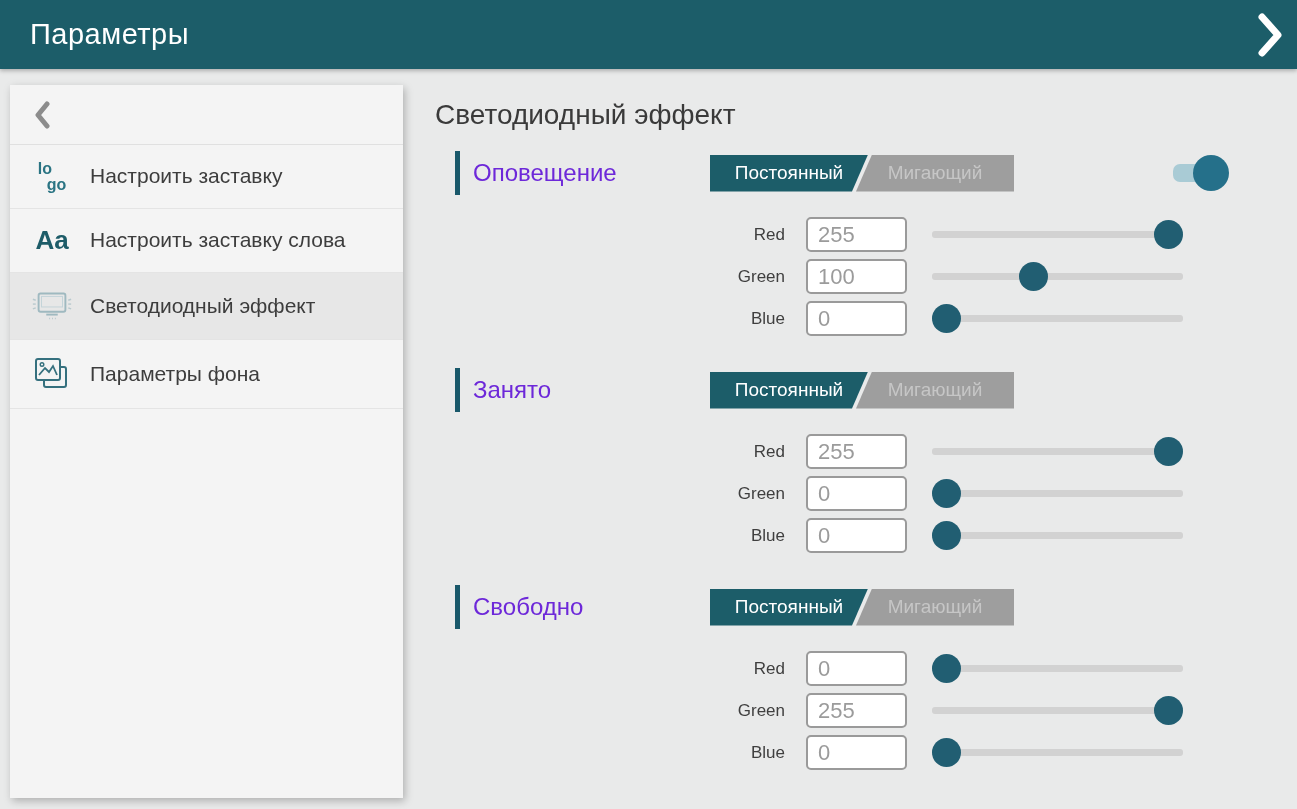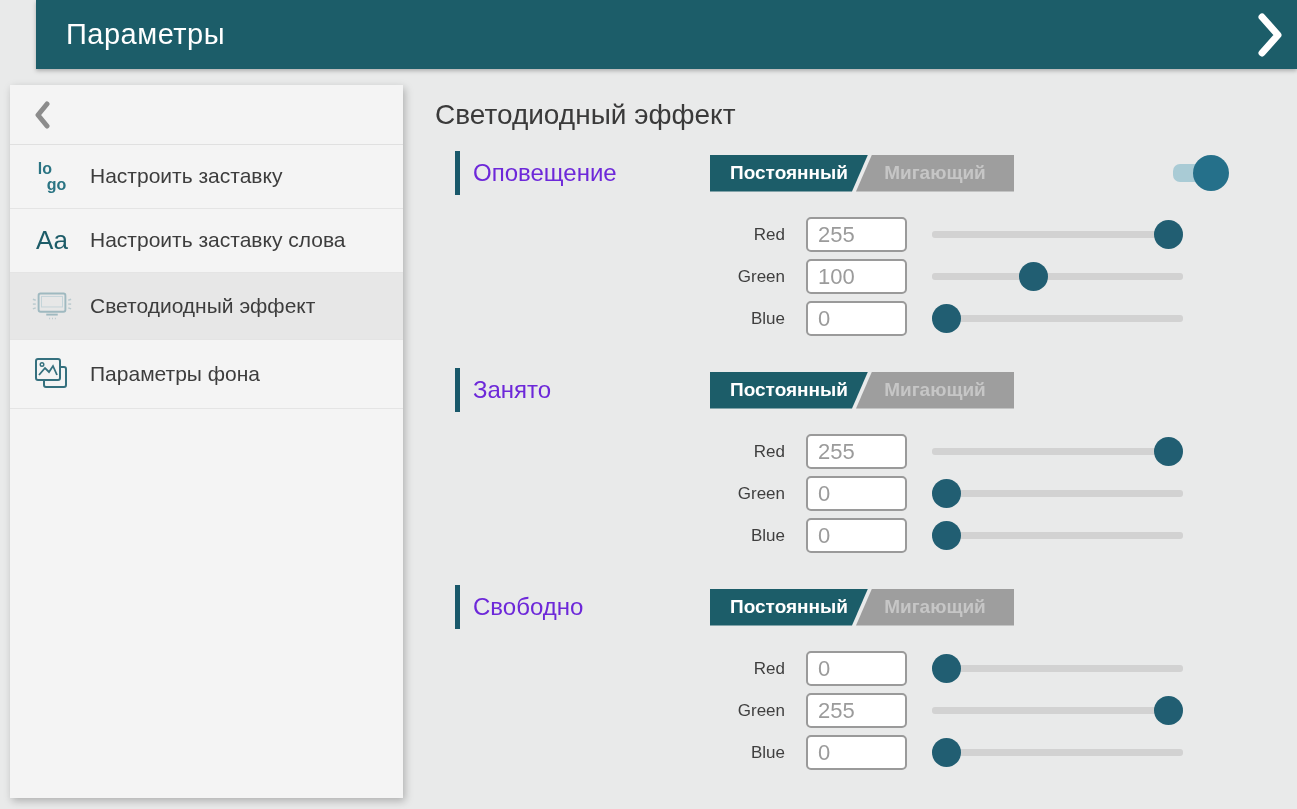--- a/index.html
+++ b/index.html
@@ -1,54 +1,54 @@
 <!DOCTYPE html>
 <html><head>
 <meta charset="utf-8">
 <style>
   * { margin:0; padding:0; box-sizing:border-box; }
   html,body { width:1297px; height:809px; overflow:hidden;
     font-family:"Liberation Sans", sans-serif; background:#e9eaea; }
 
   
   .app-header { height:69px; background:#1c5d69; display:flex; align-items:center;
-    padding:0 14px 0 30px; box-shadow:0 2px 4px rgba(0,0,0,.25); position:relative; z-index:5;margin-left:36px; }
+    padding:0 14px 0 30px; box-shadow:0 2px 4px rgba(0,0,0,.25); position:relative; z-index:5; }
   .app-title { color:#fff; font-size:29px; font-weight:400; letter-spacing:.5px; }
   .hdr-chevron { margin-left:auto; cursor:pointer; display:flex; align-items:center; }
 
   
   .content { display:flex; height:740px; }
 
   
   .sidebar { width:393px; margin:16px 0 0 10px; height:713px; background:#f4f4f4;
     box-shadow:2px 3px 8px rgba(0,0,0,.25); flex-shrink:0; }
   .side-back { height:60px; display:flex; align-items:center; padding-left:24px;
     border-bottom:1px solid #e0e0e0; cursor:pointer; }
   .side-item { display:flex; align-items:center; padding:16px 14px 16px 20px;
     border-bottom:1px solid #e4e4e4; cursor:pointer; min-height:64px; }
   .side-item.selected { background:#e7e7e7; }
   .side-icon { width:44px; min-width:44px; display:flex; justify-content:center; align-items:center; margin-right:16px; }
   .side-label { font-size:21px; color:#3d3d3d; line-height:1.25; }
 
   .logo-ic { color:#2a7483; font-size:16px; font-weight:bold; line-height:.95; }
   .logo-ic .go { display:block; margin-left:9px; }
-  .aa-ic { color:#1d5c68; font-size:26px; font-weight:normal;text-align:center; }
+  .aa-ic { color:#1d5c68; font-size:26px; font-weight:bold;text-align:center; }
 
   
   .main { flex:1; padding:30px 0 0 32px; }
   .main-title { font-size:28px; color:#3a3a3a; font-weight:400; margin-bottom:20px; }
   .led-section { padding-left:20px; margin-bottom:32px; }
   .sec-head { display:flex; align-items:center; margin-bottom:22px; }
   .sec-bar { width:5px; height:44px; background:#19586a; }
   .sec-name { font-size:24px; color:#6d28d9; font-weight:400; margin-left:13px; width:237px; }
 
   
   .segmented { display:flex; height:37px; }
   .seg { border:none; font-family:inherit; font-size:19px; width:158px; height:37px;
-    cursor:pointer; background:#9e9e9e; color:#c6c6c6; padding:0;font-weight:bold; }
+    cursor:pointer; background:#9e9e9e; color:#c6c6c6; padding:0; }
   .seg.left  { clip-path:polygon(0 0, 100% 0, calc(100% - 16px) 100%, 0 100%); }
   .seg.right { clip-path:polygon(16px 0, 100% 0, 100% 100%, 0 100%); margin-left:-12px; }
   .seg.active { background:#1c5d69; color:#ffffff; }
 
   
   .toggle { margin-left:auto; margin-right:72px; position:relative; width:52px; height:22px; cursor:pointer; }
   .toggle .track { position:absolute; left:0; top:2px; width:46px; height:18px;
     border-radius:7px; background:#a9cbd5; }
   .toggle .knob { position:absolute; top:-7px; left:0; width:36px; height:36px;
     border-radius:50%; background:#25708a; transition:left .1s; }

